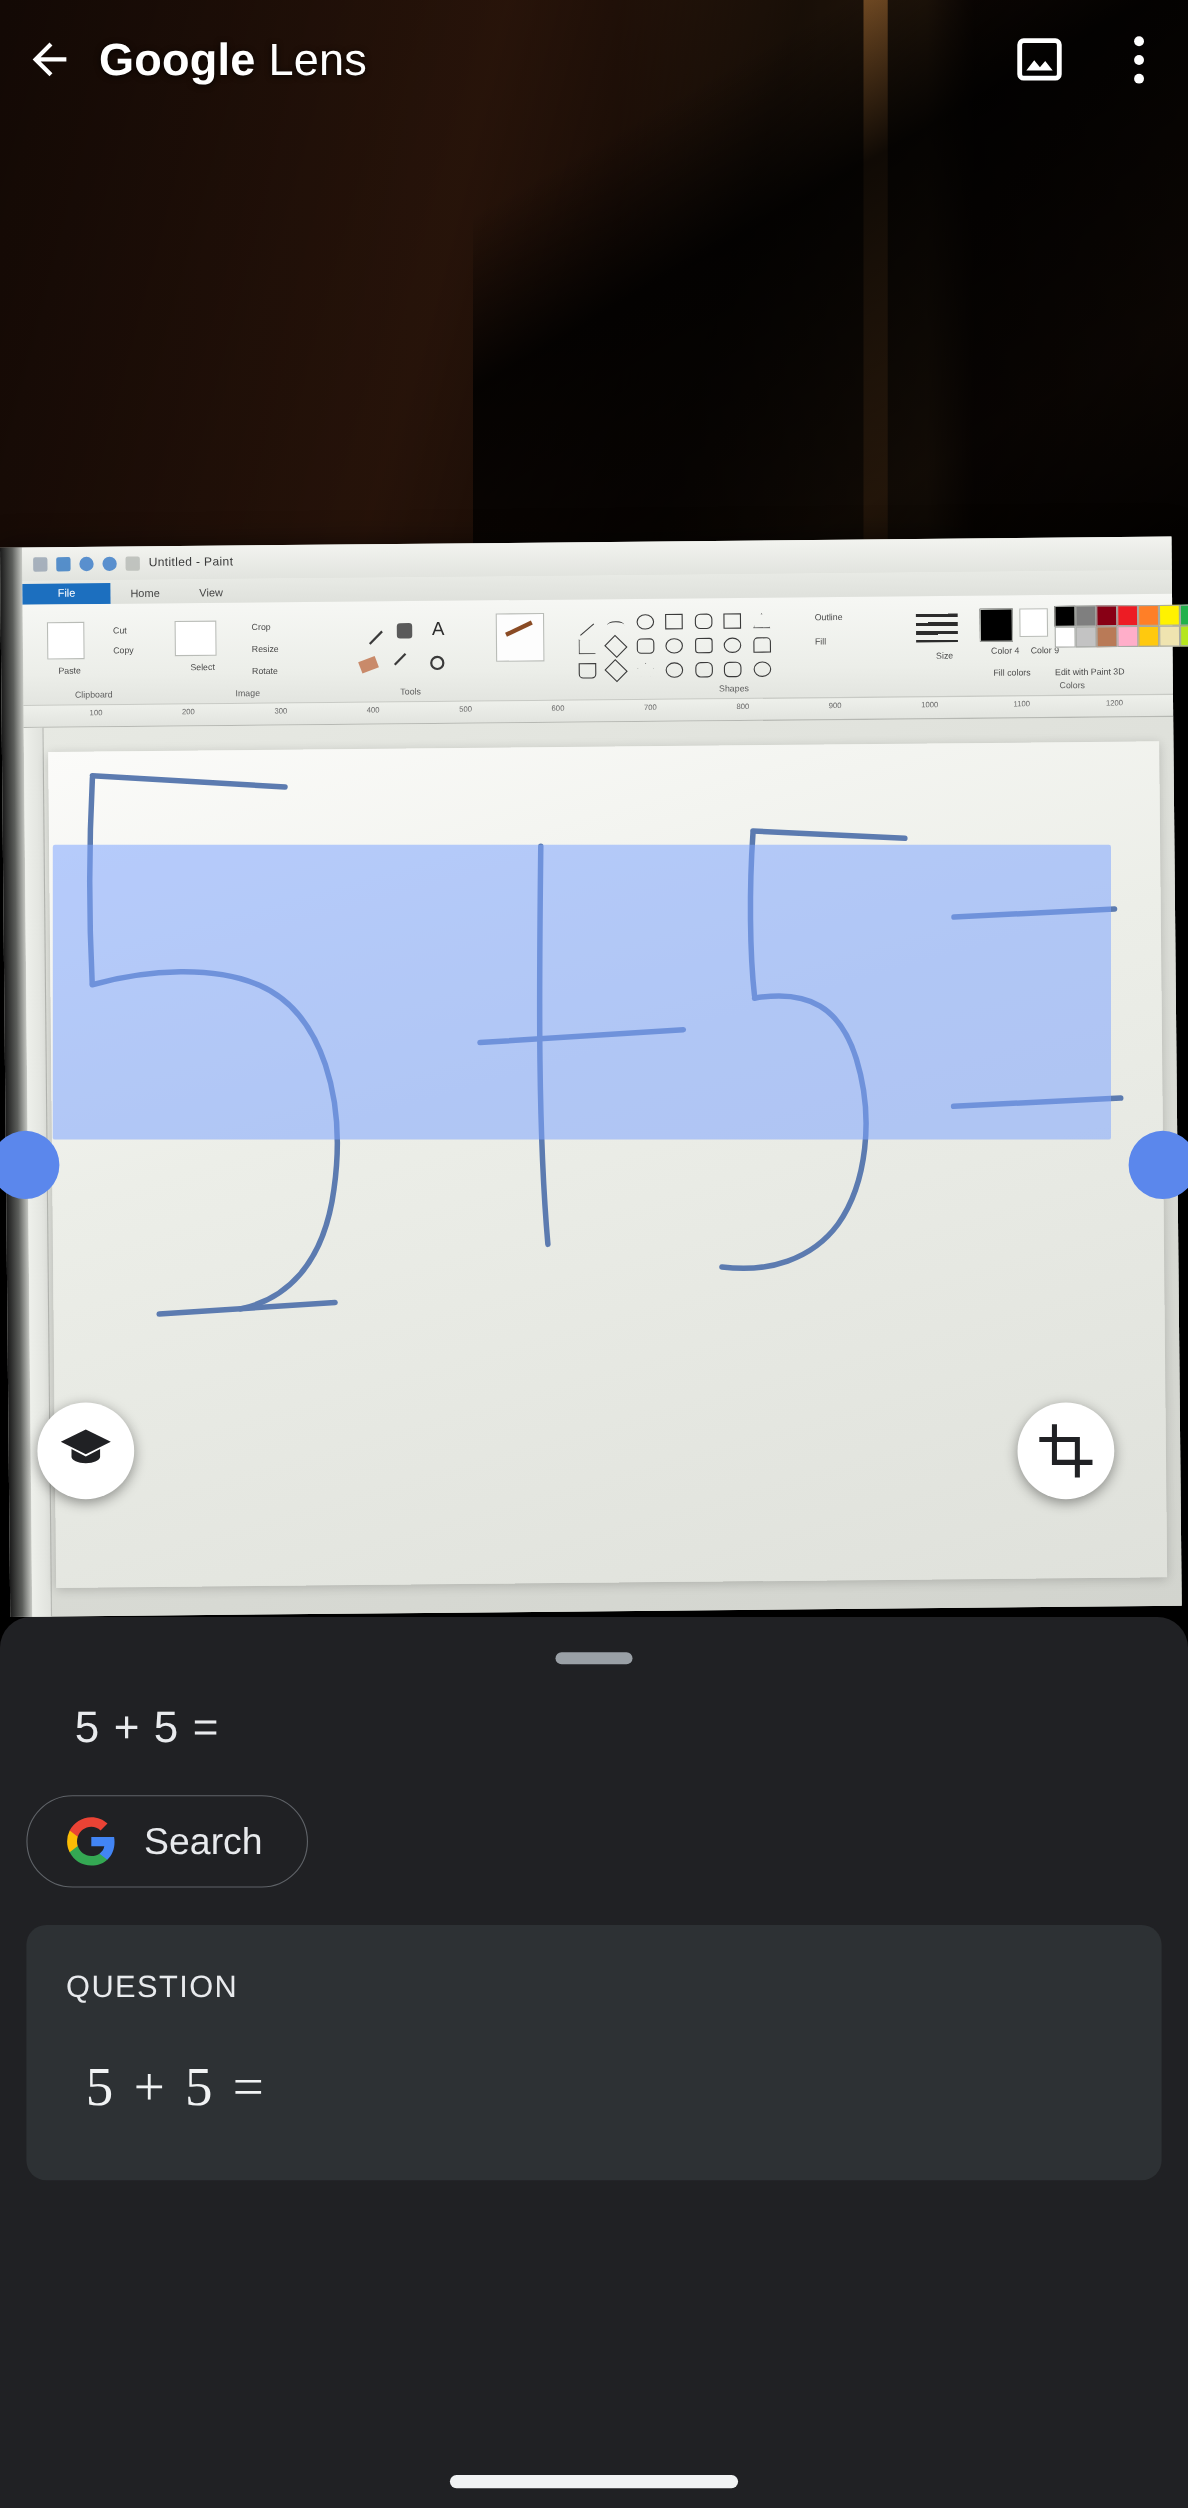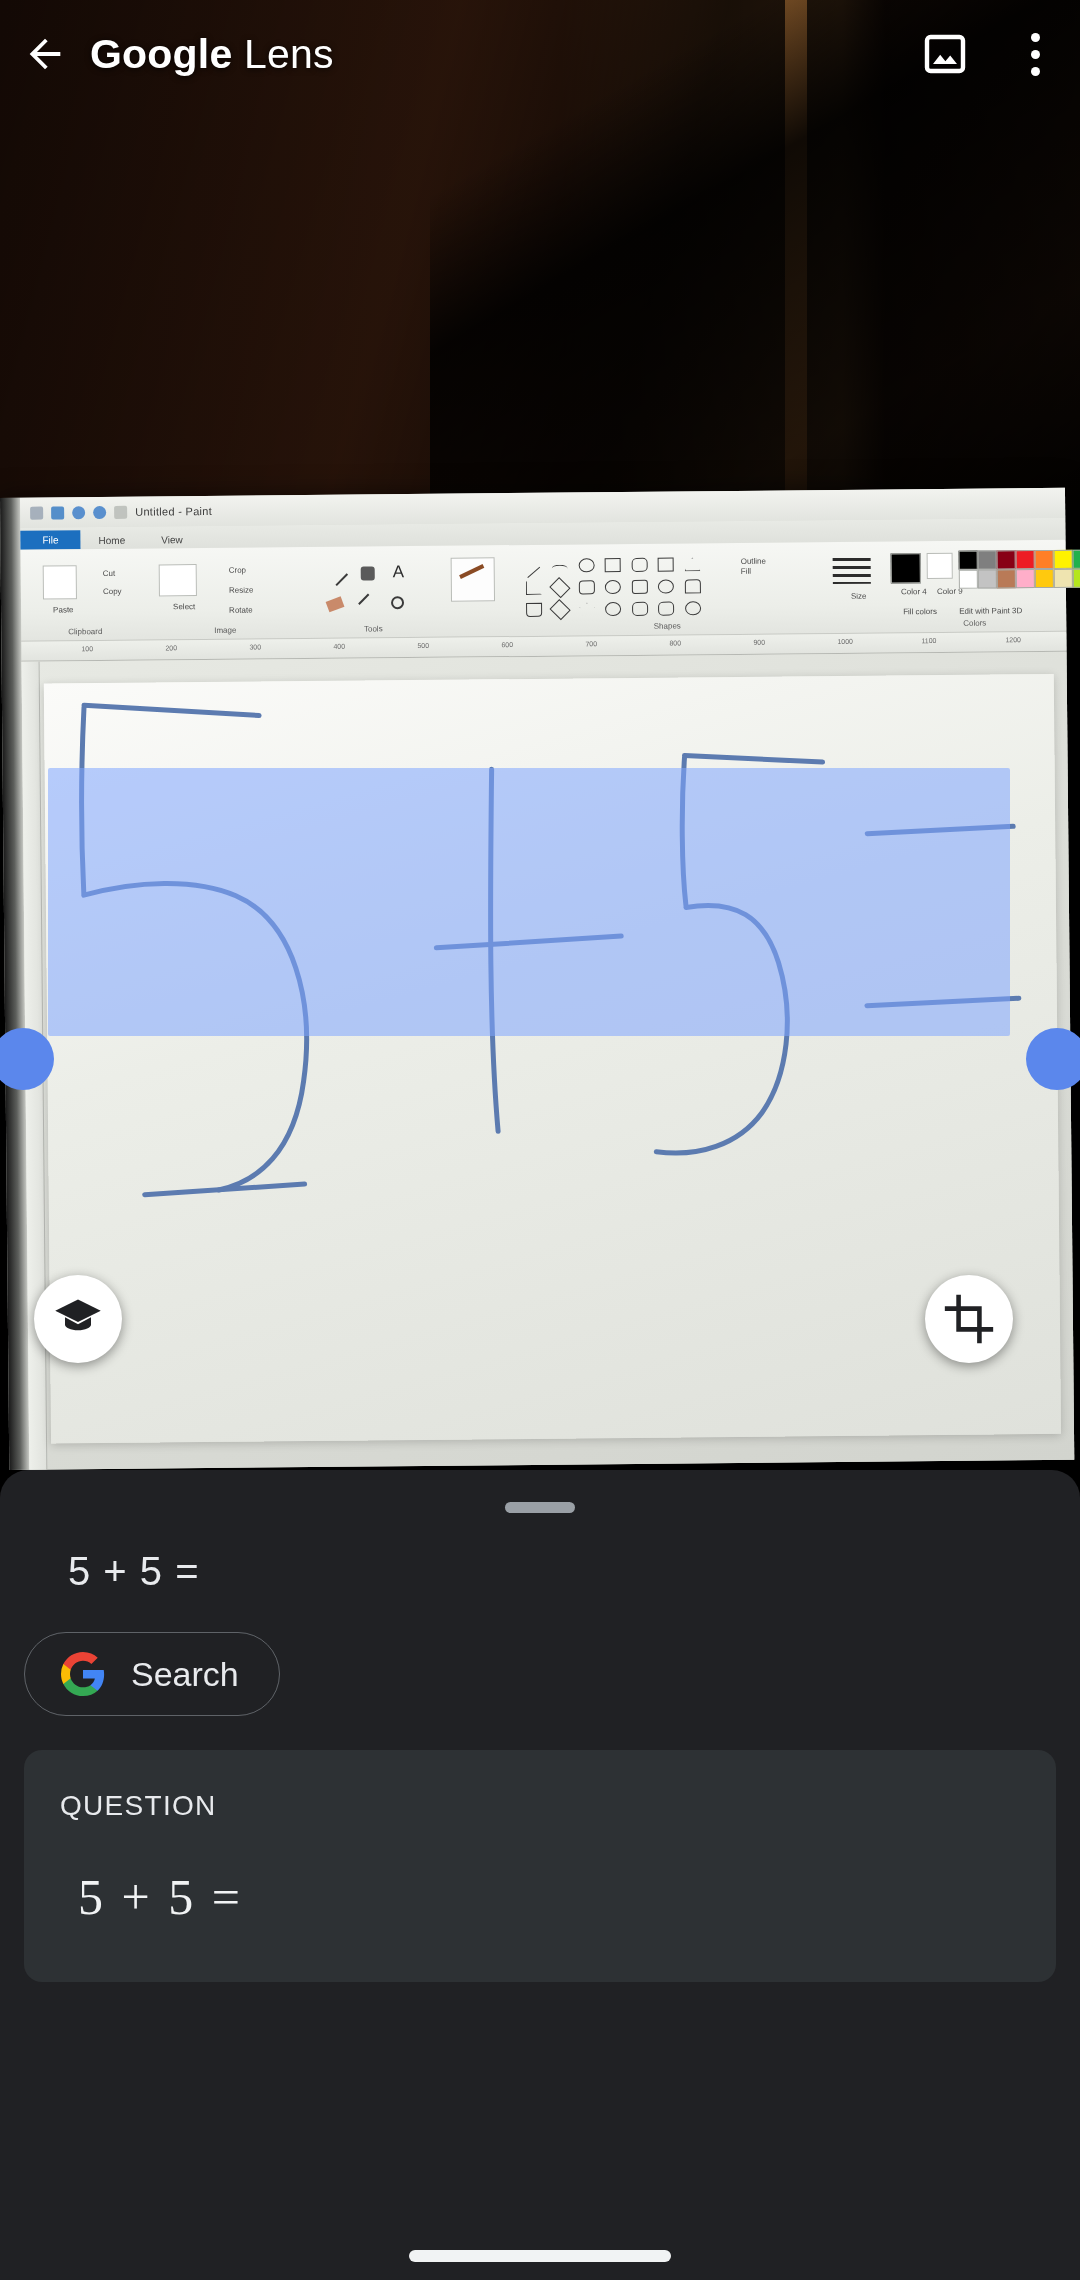--- a/index.html
+++ b/index.html
@@ -66,21 +66,21 @@
     font-size:11px; color:#3b3b3b; letter-spacing:.3px;
     font-family:"Liberation Sans", sans-serif; white-space:nowrap;
   }
   
   .pt-tabs {
     position:absolute; left:20px; top:30px; width:1045px; height:22px;
     background:linear-gradient(180deg,#e8eae5,#dfe1dc);
     display:flex; align-items:flex-end; font-size:10px; color:#444;
   }
   .pt-tab { padding:3px 18px 3px; }
-  .pt-tab.file { background:#1c6fbf; color:#fff; padding:4px 22px; }
+  .pt-tab.file { background:#1c6fbf; color:#fff; padding:4px 32px; }
   
   .pt-ribbon {
     position:absolute; left:20px; top:52px; width:1045px; height:92px;
     background:linear-gradient(180deg,#f6f7f4 0%,#eceee9 70%,#e3e5e0 100%);
     border-bottom:1px solid #c8cac5;
   }
   .grp { position:absolute; top:4px; height:84px; }
   .grp .glabel {
     position:absolute; bottom:1px; width:100%; text-align:center;
     font-size:8px; color:#5c5c5c;
@@ -301,21 +301,21 @@
           <span style="position:absolute;left:6px;top:52px;">
             <i class="shp" style="border-radius:0 0 4px 4px;"></i>
             <i class="shp" style="transform:rotate(45deg);"></i>
             <i class="shp" style="clip-path:polygon(50% 0,61% 35%,98% 35%,68% 57%,79% 91%,50% 70%,21% 91%,32% 57%,2% 35%,39% 35%);"></i>
             <i class="shp circ"></i>
             <i class="shp rnd"></i>
             <i class="shp rnd"></i>
             <i class="shp circ"></i>
           </span>
           <span class="minitxt" style="position:absolute;left:212px;top:10px;">Outline</span>
-          <span class="minitxt" style="position:absolute;left:212px;top:20px;">Fill</span>
+          <span class="minitxt" style="position:absolute;left:212px;top:32px;">Fill</span>
           <span class="glabel">Shapes</span>
         </div>
 
         <div class="grp" style="left:800px;width:62px;">
           <span style="position:absolute;left:12px;top:12px;width:38px;height:26px;background:repeating-linear-gradient(180deg,#2c2c2c 0 3px,transparent 3px 8px);"></span>
           <span class="minitxt" style="position:absolute;left:18px;top:46px;">Size</span>
         </div>
 
         <div class="grp" style="left:866px;width:175px;">
           <span class="btnbox" style="position:absolute;left:4px;top:8px;width:30px;height:30px;background:#000;"></span>

